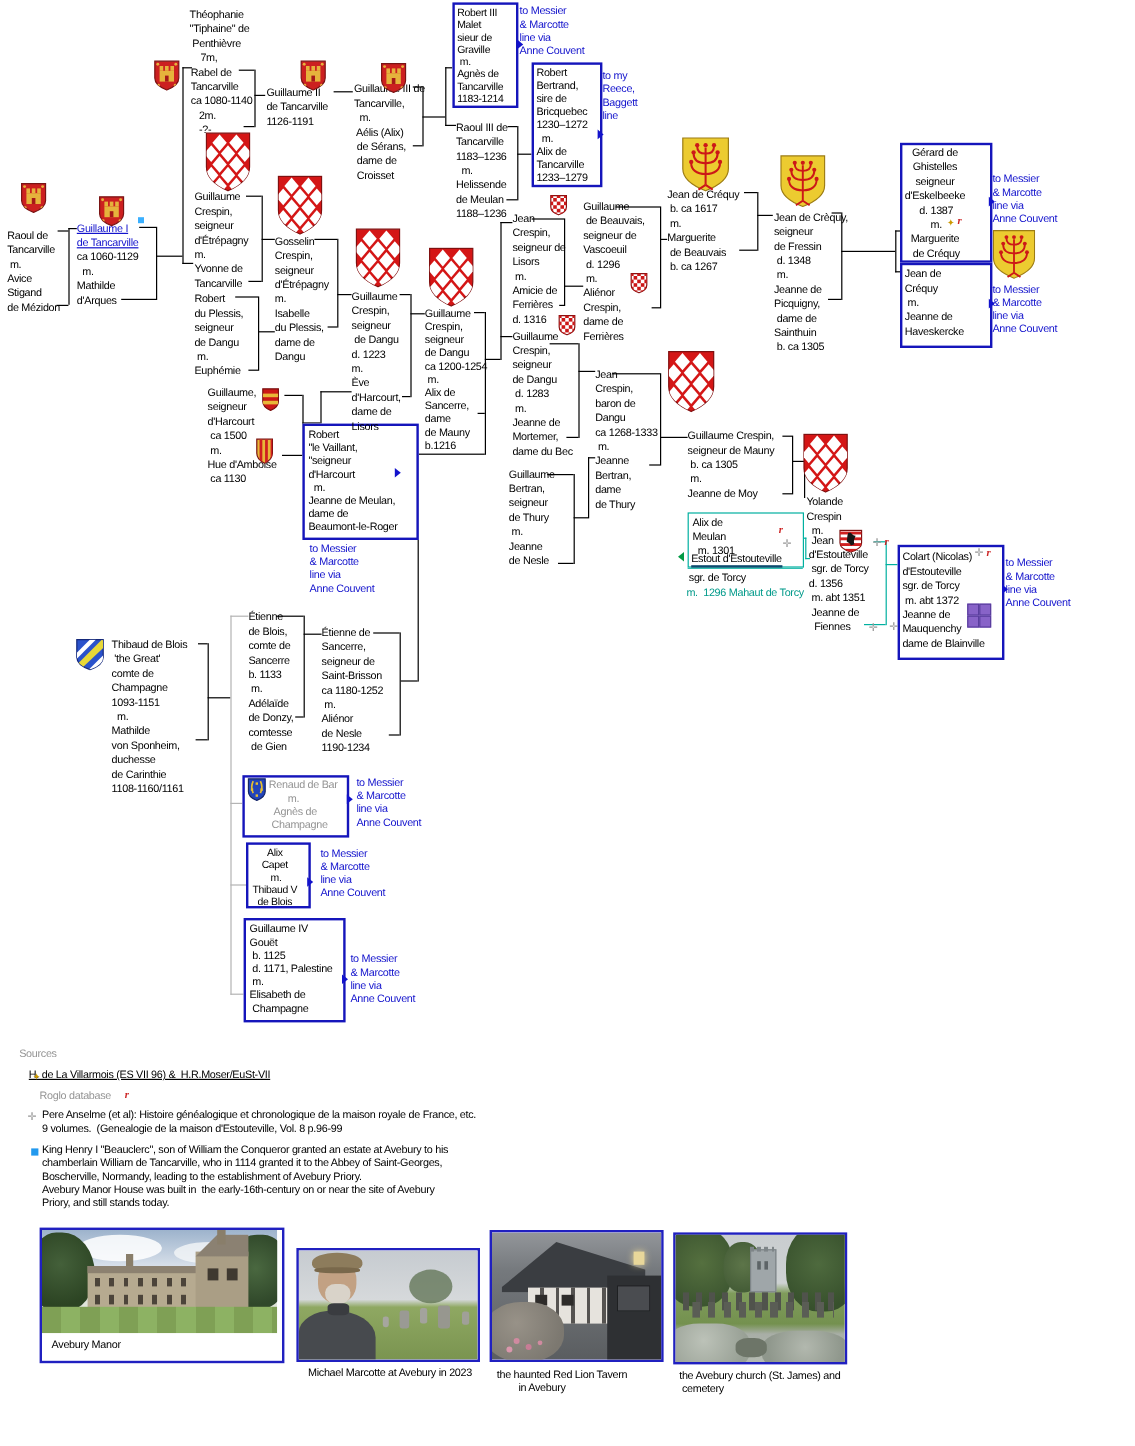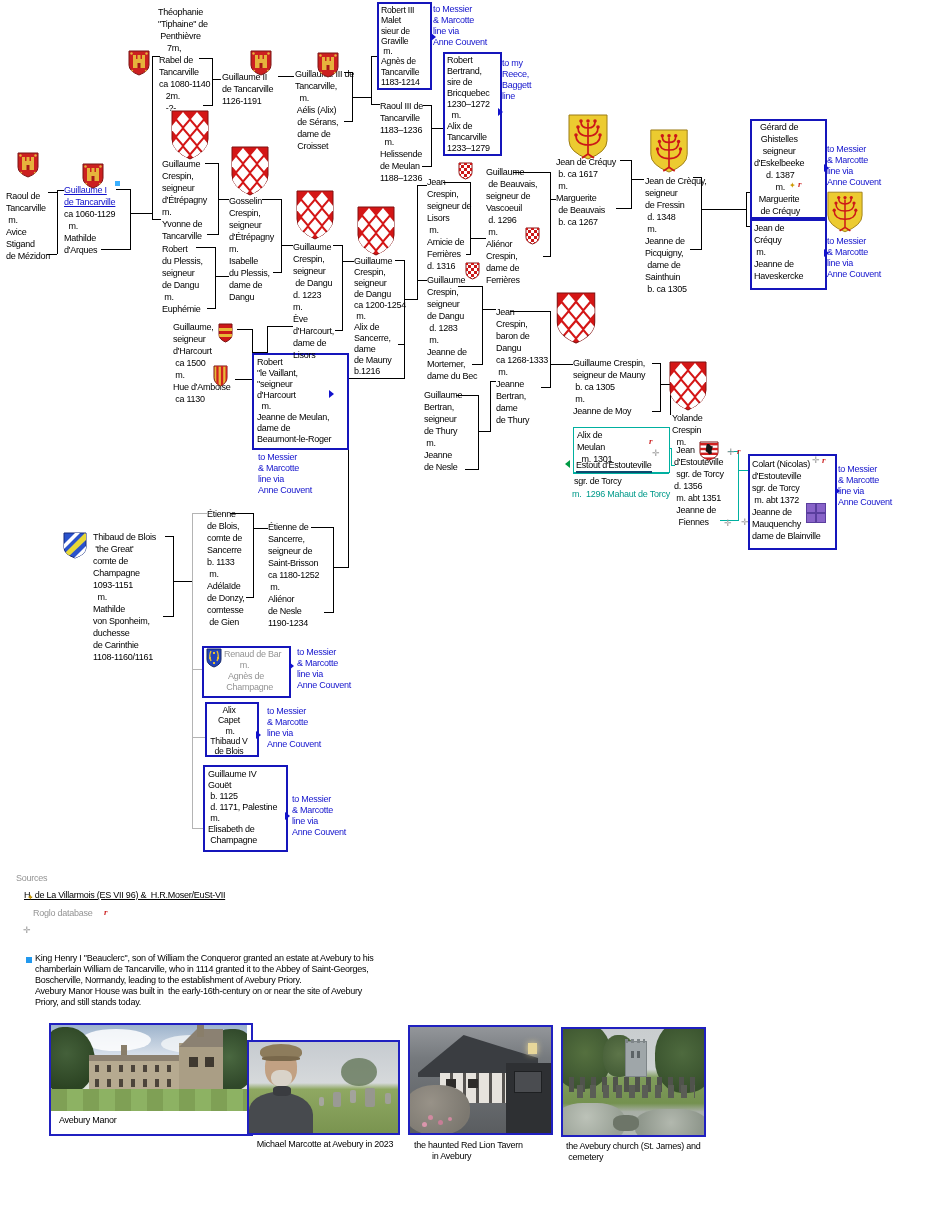--- a/index.html
+++ b/index.html
@@ -994,28 +994,30 @@
         </g>
       </svg>
     </i>
 
   <div class="t gray" style="left:16px;top:872px;">Sources</div>
   <div class="sym symd" style="left:27px;top:893px;">✦</div>
   <div class="t" style="left:24px;top:889px;text-decoration:underline;">H. de La Villarmois (ES VII 96) &amp;  H.R.Moser/EuSt-VII</div>
   <div class="t gray" style="left:33px;top:907px;">Roglo database</div>
   <div class="sym symr" style="left:104px;top:908px;">r</div>
   <div class="sym symc" style="left:23px;top:926px;">✛</div>
+  <div class="t lh11" style="left:35px;top:924px;">Pere Anselme (et al): Histoire généalogique et chronologique de la maison royale de France, etc.
+9 volumes.  (Genealogie de la maison d'Estouteville, Vol. 8 p.96-99</div>
   <div class="sq" style="left:26px;top:957px;width:6px;height:6px;background:#2299ee;"></div>
   <div class="t lh11" style="left:35px;top:953px;">King Henry I "Beauclerc", son of William the Conqueror granted an estate at Avebury to his
 chamberlain William de Tancarville, who in 1114 granted it to the Abbey of Saint-Georges,
 Boscherville, Normandy, leading to the establishment of Avebury Priory.
 Avebury Manor House was built in  the early-16th-century on or near the site of Avebury
 Priory, and still stands today.</div>
 
-  <div class="photo" style="left:49px;top:1023px;width:200px;height:109px;text-align:right;">
+  <div class="photo" style="left:33px;top:1023px;width:200px;height:109px;text-align:right;">
     <div class="pi" style="left:0;top:0;width:196px;height:86px;">
       <div style="left:0;top:0;width:196px;height:86px;background:linear-gradient(180deg,#9db3cc 0%,#d8e0ea 35%,#e9edf2 55%,#dfe4da 60%);"></div>
       <div style="left:30px;top:4px;width:70px;height:22px;background:#fff;border-radius:50%;opacity:.85;"></div>
       <div style="left:110px;top:10px;width:60px;height:18px;background:#f4f6f8;border-radius:50%;opacity:.8;"></div>
       <div style="left:-8px;top:2px;width:52px;height:66px;background:radial-gradient(circle at 45% 40%,#44603a,#2c4423 70%);border-radius:40% 55% 50% 40%;"></div>
       <div style="left:152px;top:4px;width:52px;height:62px;background:radial-gradient(circle at 50% 45%,#4a6840,#30482a 70%);border-radius:55% 40% 45% 50%;"></div>
       <div style="left:38px;top:30px;width:96px;height:36px;background:#b6aa90;border-top:6px solid #8c8170;"></div>
       <div style="left:44px;top:40px;width:84px;height:7px;background:repeating-linear-gradient(90deg,#4c443a 0 4px,transparent 4px 12px);"></div>
       <div style="left:44px;top:54px;width:84px;height:8px;background:repeating-linear-gradient(90deg,#4c443a 0 4px,transparent 4px 12px);"></div>
       <div style="left:128px;top:18px;width:44px;height:48px;background:#aa9e85;"></div>

